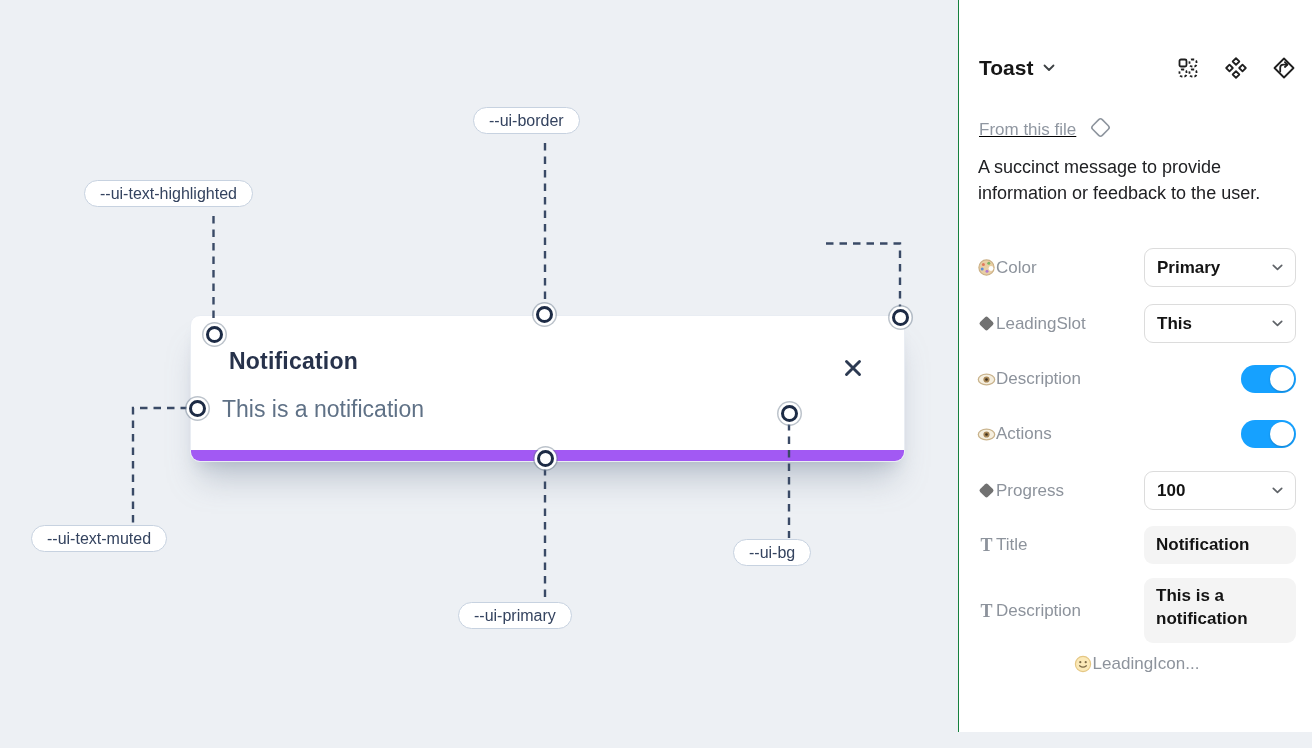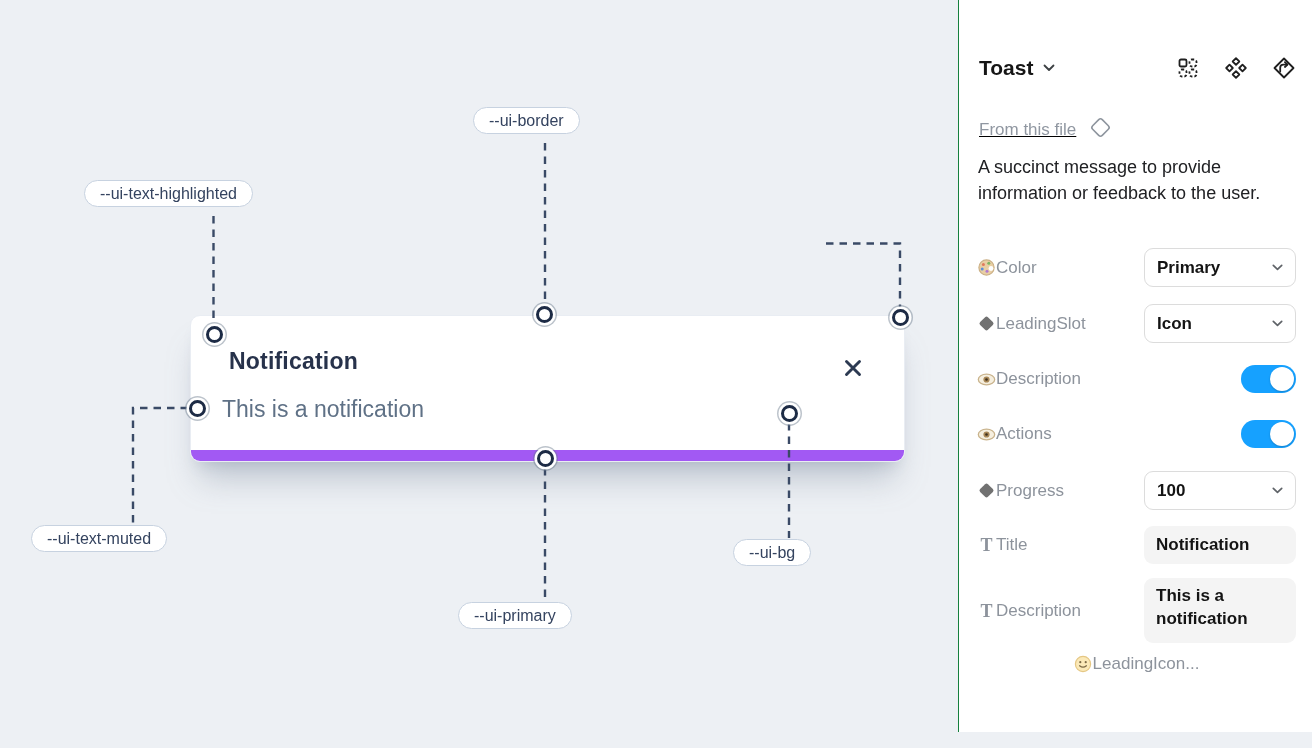--- a/index.html
+++ b/index.html
@@ -199,21 +199,21 @@
     </div>
 
     <div class="prop-row row-slot">
       <div class="prop-label">
         <span class="p-icon">
             <span class="diamond-fill"></span>
           </span>
         <span>LeadingSlot</span>
       </div>
       <div class="control select">
-        <span>Icon</span>
+        <span>This</span>
         <span class="chev">
             <svg width="11" height="7" viewBox="0 0 11 7">
               <polyline points="1.3,1.3 5.5,5.3 9.7,1.3" fill="none" stroke="#5f6368" stroke-width="1.7" stroke-linecap="round" stroke-linejoin="round"></polyline>
             </svg>
           </span>
       </div>
     </div>
 
     <div class="prop-row row-desc-t">
       <div class="prop-label">

